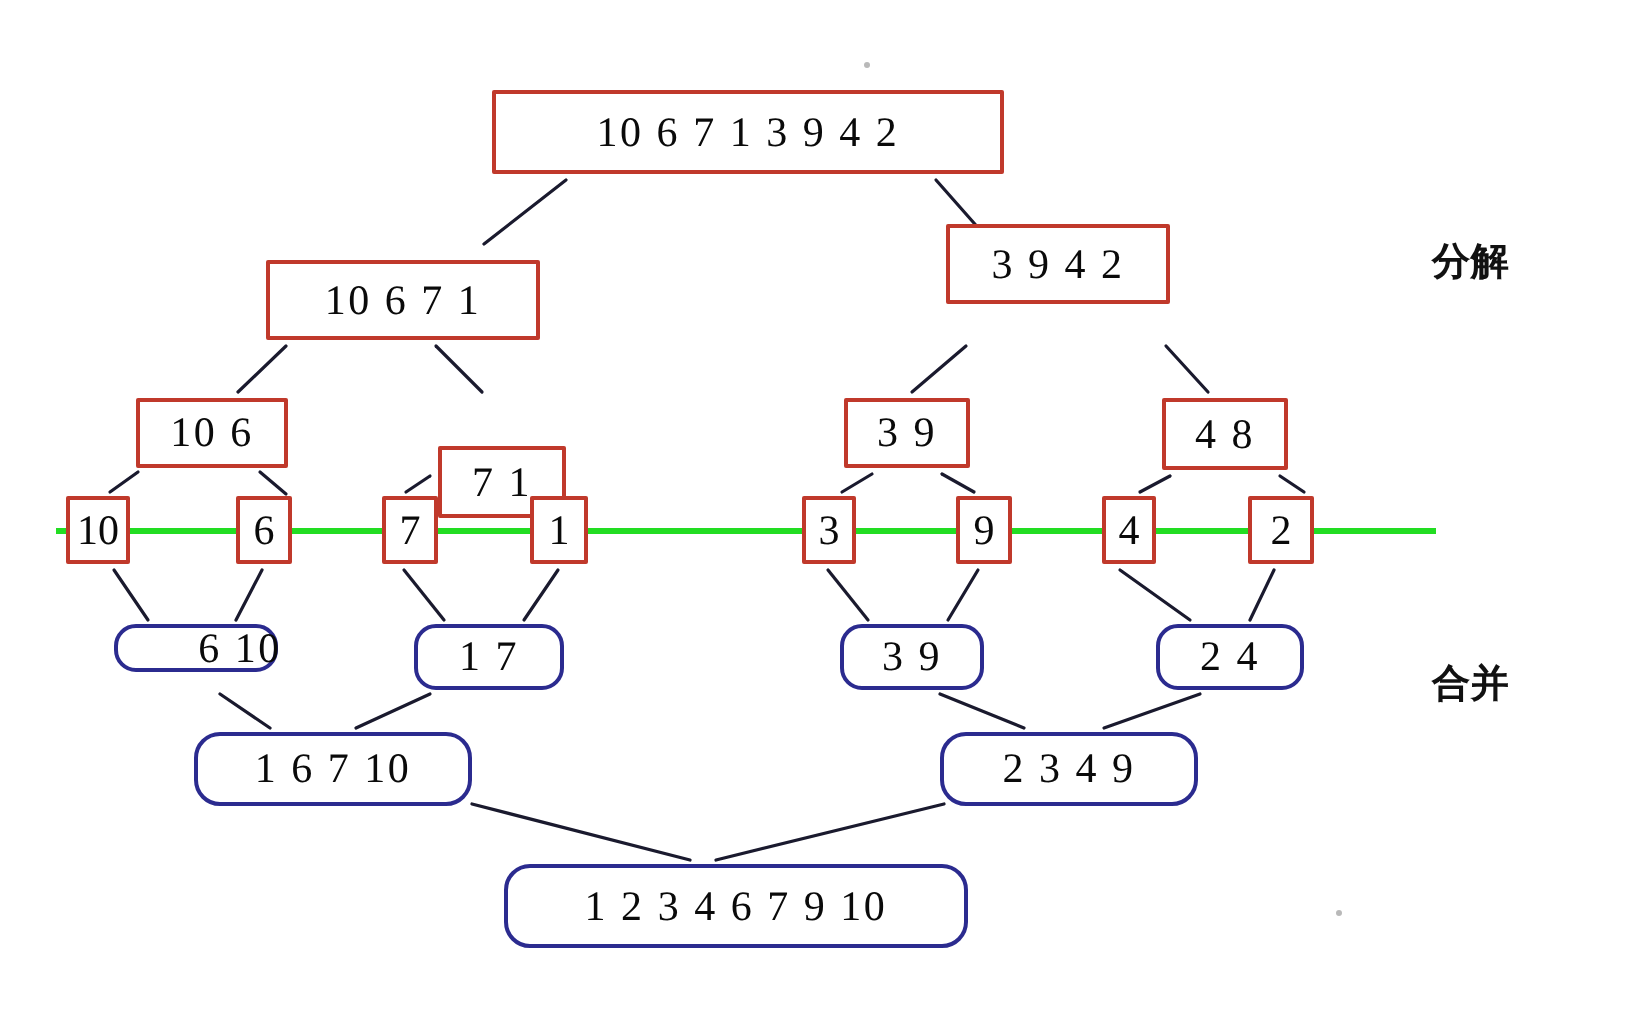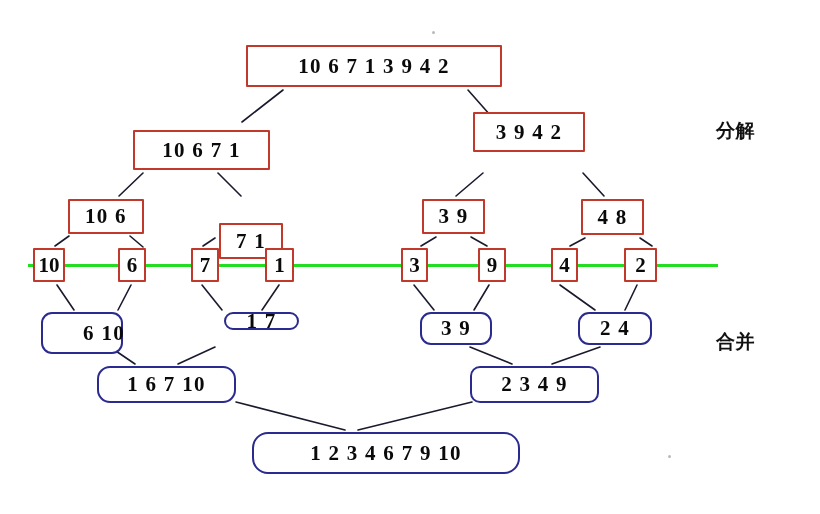--- a/index.html
+++ b/index.html
@@ -24,21 +24,21 @@
     pointer-events: none;
   }
   .node {
     position: absolute;
     box-sizing: border-box;
     display: flex;
     align-items: center;
     justify-content: center;
     background: #ffffff;
     white-space: nowrap;
-    font-weight: bold;
+    font-weight: normal;
     color: #0a0a0a;
     letter-spacing: 0.06em;
   }
   .split-node {
     border: 2px solid #c0392b;
     border-radius: 1px;
     font-size: 21px;
   }
   .split-node.leaf {
     font-size: 21px;
@@ -152,39 +152,39 @@
       </div>
       <div class="node split-node leaf" style="left: 478px; top: 248px; width: 28px; height: 34px; border-color: rgb(192, 57, 43);">
         <span>9</span>
       </div>
       <div class="node split-node leaf" style="left: 551px; top: 248px; width: 27px; height: 34px; border-color: rgb(192, 57, 43);">
         <span>4</span>
       </div>
       <div class="node split-node leaf" style="left: 624px; top: 248px; width: 33px; height: 34px; border-color: rgb(192, 57, 43);">
         <span>2</span>
       </div>
-      <div class="node merge-node" style="left: 41px; top: 312px; width: 82px; height: 42px; border-color: rgb(43, 43, 143); padding-left: 44px;">
+      <div class="node merge-node" style="left: 57px; top: 312px; width: 82px; height: 24px; border-color: rgb(43, 43, 143); padding-left: 44px;">
         <span>6 10</span>
       </div>
-      <div class="node merge-node" style="left: 224px; top: 312px; width: 75px; height: 18px; border-color: rgb(43, 43, 143);">
+      <div class="node merge-node" style="left: 207px; top: 312px; width: 75px; height: 33px; border-color: rgb(43, 43, 143);">
         <span>1 7</span>
       </div>
       <div class="node merge-node" style="left: 420px; top: 312px; width: 72px; height: 33px; border-color: rgb(43, 43, 143);">
         <span>3 9</span>
       </div>
       <div class="node merge-node" style="left: 578px; top: 312px; width: 74px; height: 33px; border-color: rgb(43, 43, 143);">
         <span>2 4</span>
       </div>
       <div class="node merge-node wide" style="left: 97px; top: 366px; width: 139px; height: 37px; border-color: rgb(43, 43, 143);">
         <span>1 6 7 10</span>
       </div>
-      <div class="node merge-node wide" style="left: 470px; top: 366px; width: 129px; height: 37px; border-color: rgb(43, 43, 143); border-radius: 10px;">
+      <div class="node merge-node wide" style="left: 470px; top: 366px; width: 129px; height: 37px; border-color: rgb(43, 43, 143);">
         <span>2 3 4 9</span>
       </div>
-      <div class="node merge-node wide" style="left: 252px; top: 432px; width: 268px; height: 42px; border-color: rgb(43, 43, 143); border-radius: 16px;">
+      <div class="node merge-node wide" style="left: 252px; top: 432px; width: 232px; height: 42px; border-color: rgb(43, 43, 143);">
         <span>1 2 3 4 6 7 9 10</span>
       </div>
     </div>
 
   <div class="side-label" id="lbl-decompose" style="left: 716px; top: 118px;">分解</div>
   <div class="side-label" id="lbl-merge" style="left: 716px; top: 329px;">合并</div>
 
   <div class="speck" style="left:432px;top:31px;"></div>
   <div class="speck" style="left:668px;top:455px;"></div>
 

